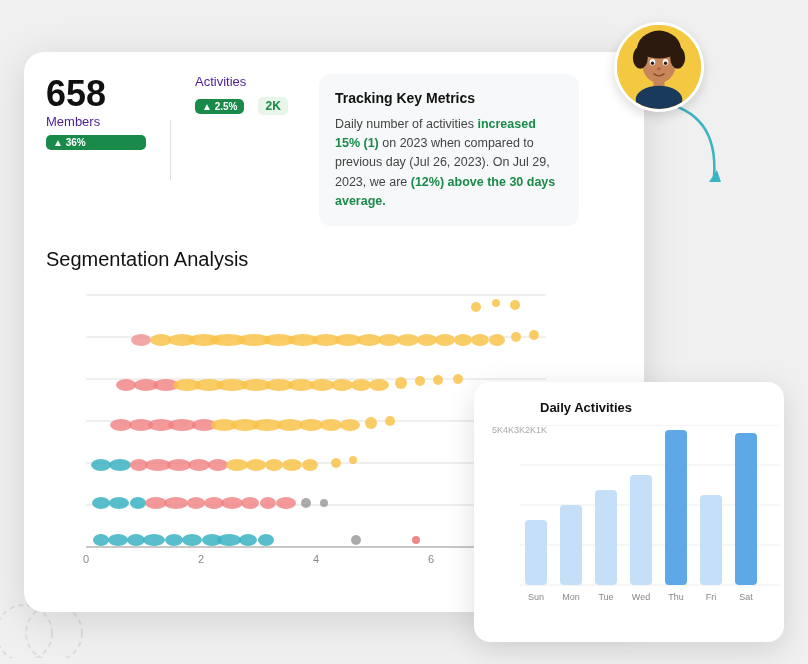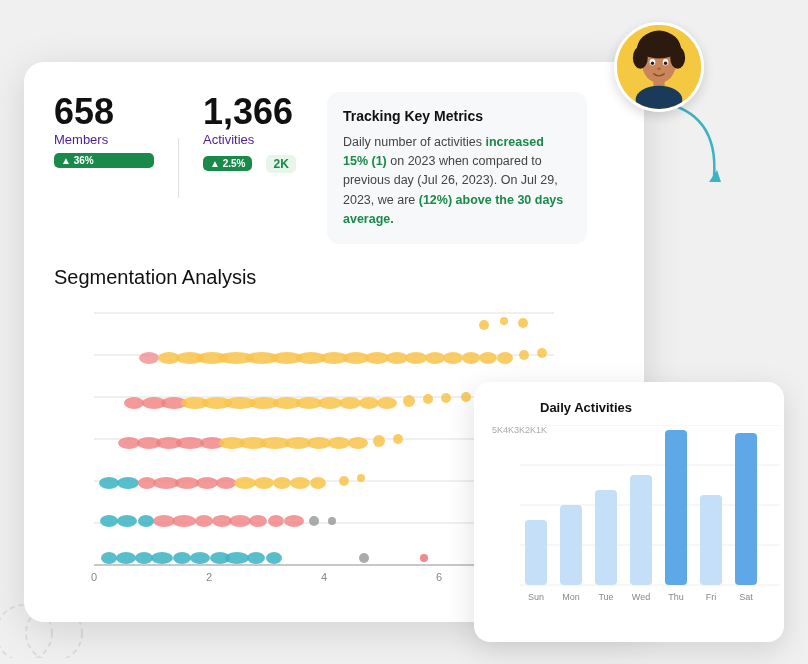--- a/index.html
+++ b/index.html
@@ -21,23 +21,22 @@
     
     .main-card {
       position: absolute;
       top: 30px;
       left: 0;
       width: 620px;
       height: 560px;
       background: #fff;
       border-radius: 20px;
       box-shadow: 0 8px 40px rgba(0,0,0,0.13);
-      padding: 30px;
+      padding: 22px;
       z-index: 2;
-      margin-top: 10px;
     }
     
     .daily-card {
       position: absolute;
       bottom: 0;
       right: 0;
       width: 310px;
       height: 260px;
       background: #fff;
       border-radius: 16px;
@@ -187,21 +186,20 @@
 
       <div class="metric-block">
         <span class="metric-value">658</span>
         <span class="metric-label">Members</span>
         <span class="badge-green">▲ 36%</span>
       </div>
 
       <div class="divider-v"></div>
 
       <div class="metric-block">
-        <span class="metric-value">1,366</span>
         <span class="metric-label">Activities</span>
         <div class="badge-row">
           <span class="badge-green">▲ 2.5%</span>
           <span class="badge-outline">2K</span>
         </div>
       </div>
 
       <div class="tracking-box" style="margin-left:24px;">
         <h3>Tracking Key Metrics</h3>
         <span>

